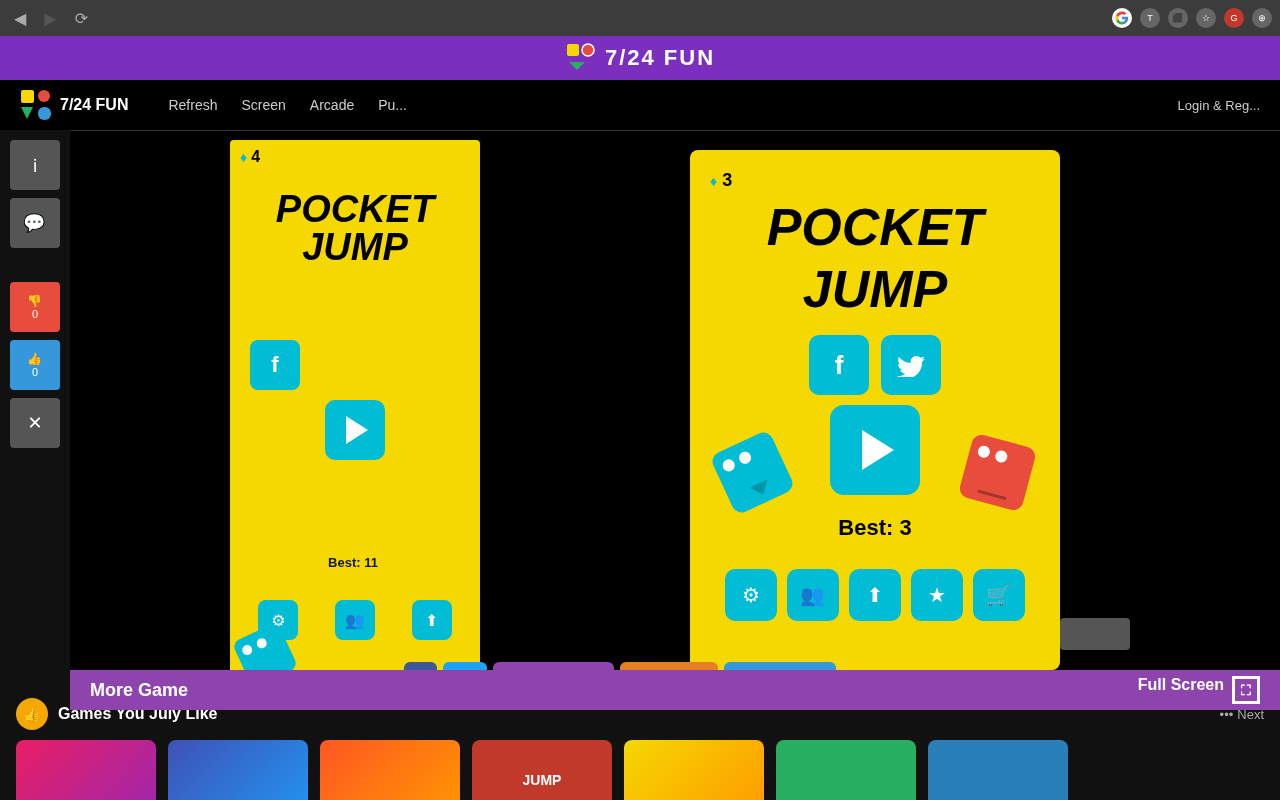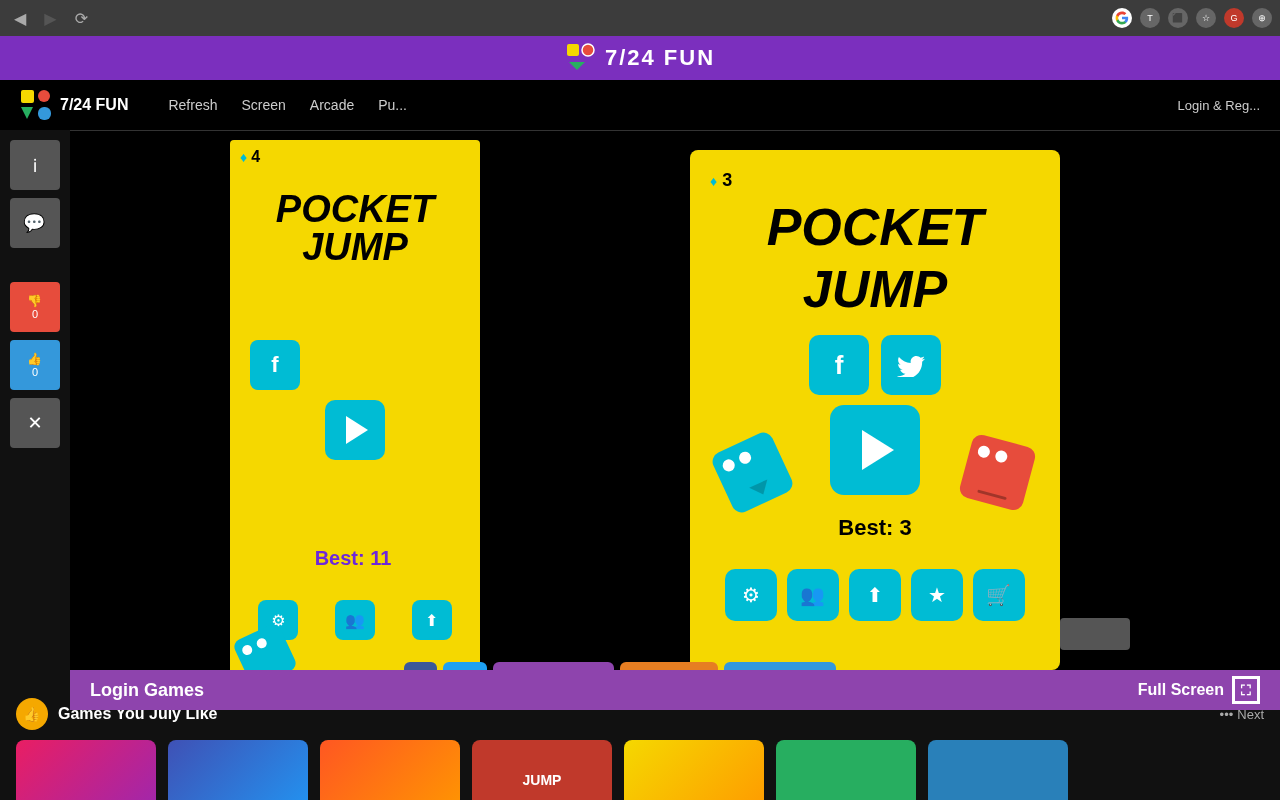--- a/index.html
+++ b/index.html
@@ -86,21 +86,21 @@
     .tb-btn.tw { background: #1da1f2; }
     .tb-btn.score { background: #8e44ad; }
     .tb-btn.refresh { background: #e67e22; }
     .tb-btn.next { background: #3498db; }
 
     
     .more-games-bar {
       position: absolute; bottom: 0; left: 300px; right: 0; height: 40px; background: #8e44ad; display: flex; align-items: center; justify-content: space-between; padding: 0 20px; z-index: 40;
     }
     .more-games-label { color: white; font-size: 18px; font-weight: bold; cursor: pointer; }
-    .fullscreen-btn { display: flex; align-items: center; gap: 8px; color: white; font-size: 16px; font-weight: bold; cursor: pointer; }
+    .fullscreen-btn { display: flex; align-items: flex-start; gap: 8px; color: white; font-size: 16px; font-weight: bold; cursor: pointer; }
     .fullscreen-icon { width: 28px; height: 28px; border: 3px solid white; display: flex; align-items: center; justify-content: center; font-size: 14px; }
     .games-section-header {
       display: flex; align-items: center; justify-content: space-between; margin-bottom: 10px;
     }
     .games-section-title { color: white; font-size: 16px; font-weight: bold; display: flex; align-items: center; gap: 10px; }
     .like-circle { width: 32px; height: 32px; background: #f5a800; border-radius: 50%; display: flex; align-items: center; justify-content: center; color: white; font-size: 14px; }
     .more-link { color: #aaa; font-size: 13px; cursor: pointer; display: flex; align-items: center; gap: 4px; }
     .games-row { display: flex; gap: 12px; }
     .game-thumb {
       width: 140px; height: 80px; border-radius: 8px; overflow: hidden; cursor: pointer;
@@ -212,21 +212,21 @@
     <div class="game-title-bg" style="top:50px;">
       <div class="game-title-text">POCKET</div>
       <div class="game-title-text">JUMP</div>
     </div>
 
     <div style="position:absolute; top:200px; left:20px; width:50px; height:50px; background:#00bcd4; border-radius:8px; display:flex; align-items:center; justify-content:center; color:white; font-size:22px; font-weight:bold; cursor:pointer;">f</div>
 
     <div style="position:absolute; top:260px; left:50%; transform:translateX(-50%); width:60px; height:60px; background:#00bcd4; border-radius:10px; display:flex; align-items:center; justify-content:center; cursor:pointer;">
       <div class="play-triangle"></div>
     </div>
-    <div style="position:absolute; bottom:130px; left:0; right:4px; text-align:center; font-size:20px; font-weight:bold; color:#6d28d9;">Best: 11</div>
+    <div style="position:absolute; bottom:130px; left:0; right:4px; text-align:center; font-size:13px; font-weight:bold; color:#0f172a;">Best: 11</div>
     <div class="game-icons-row">
       <div class="game-icon-btn">⚙</div>
       <div class="game-icon-btn">👥</div>
       <div class="game-icon-btn">⬆</div>
     </div>
 
     <div style="position:absolute; bottom:20px; left:10px; width:50px; height:50px; background:#00bcd4; border-radius:8px; transform:rotate(-25deg); display:flex; align-items:center; justify-content:center;">
       <div style="width:10px;height:10px;background:white;border-radius:50%;position:absolute;top:8px;left:6px;box-shadow:16px 0 0 white;"></div>
     </div>
   </div>
@@ -276,21 +276,21 @@
     </div>
   </div>
 
   <div style="position:absolute; right:150px; bottom:20px; display:flex; gap:6px;">
     <div style="width:70px;height:32px;background:#555;border-radius:4px;"></div>
     <div style="width:70px;height:32px;background:#555;border-radius:4px;"></div>
   </div>
 </div>
 
 <div class="more-games-bar" style="top:670px; bottom:auto; left:70px;">
-  <span class="more-games-label">Login Games</span>
+  <span class="more-games-label">More Game</span>
   <div class="fullscreen-btn">
     <span>Full Screen</span>
     <div class="fullscreen-icon">⛶</div>
   </div>
 </div>
 
 <div class="bottom-toolbar" style="bottom:100px; left:300px;">
   <div class="star-rating">
     <span class="star">★</span>
     <span class="star">★</span>

